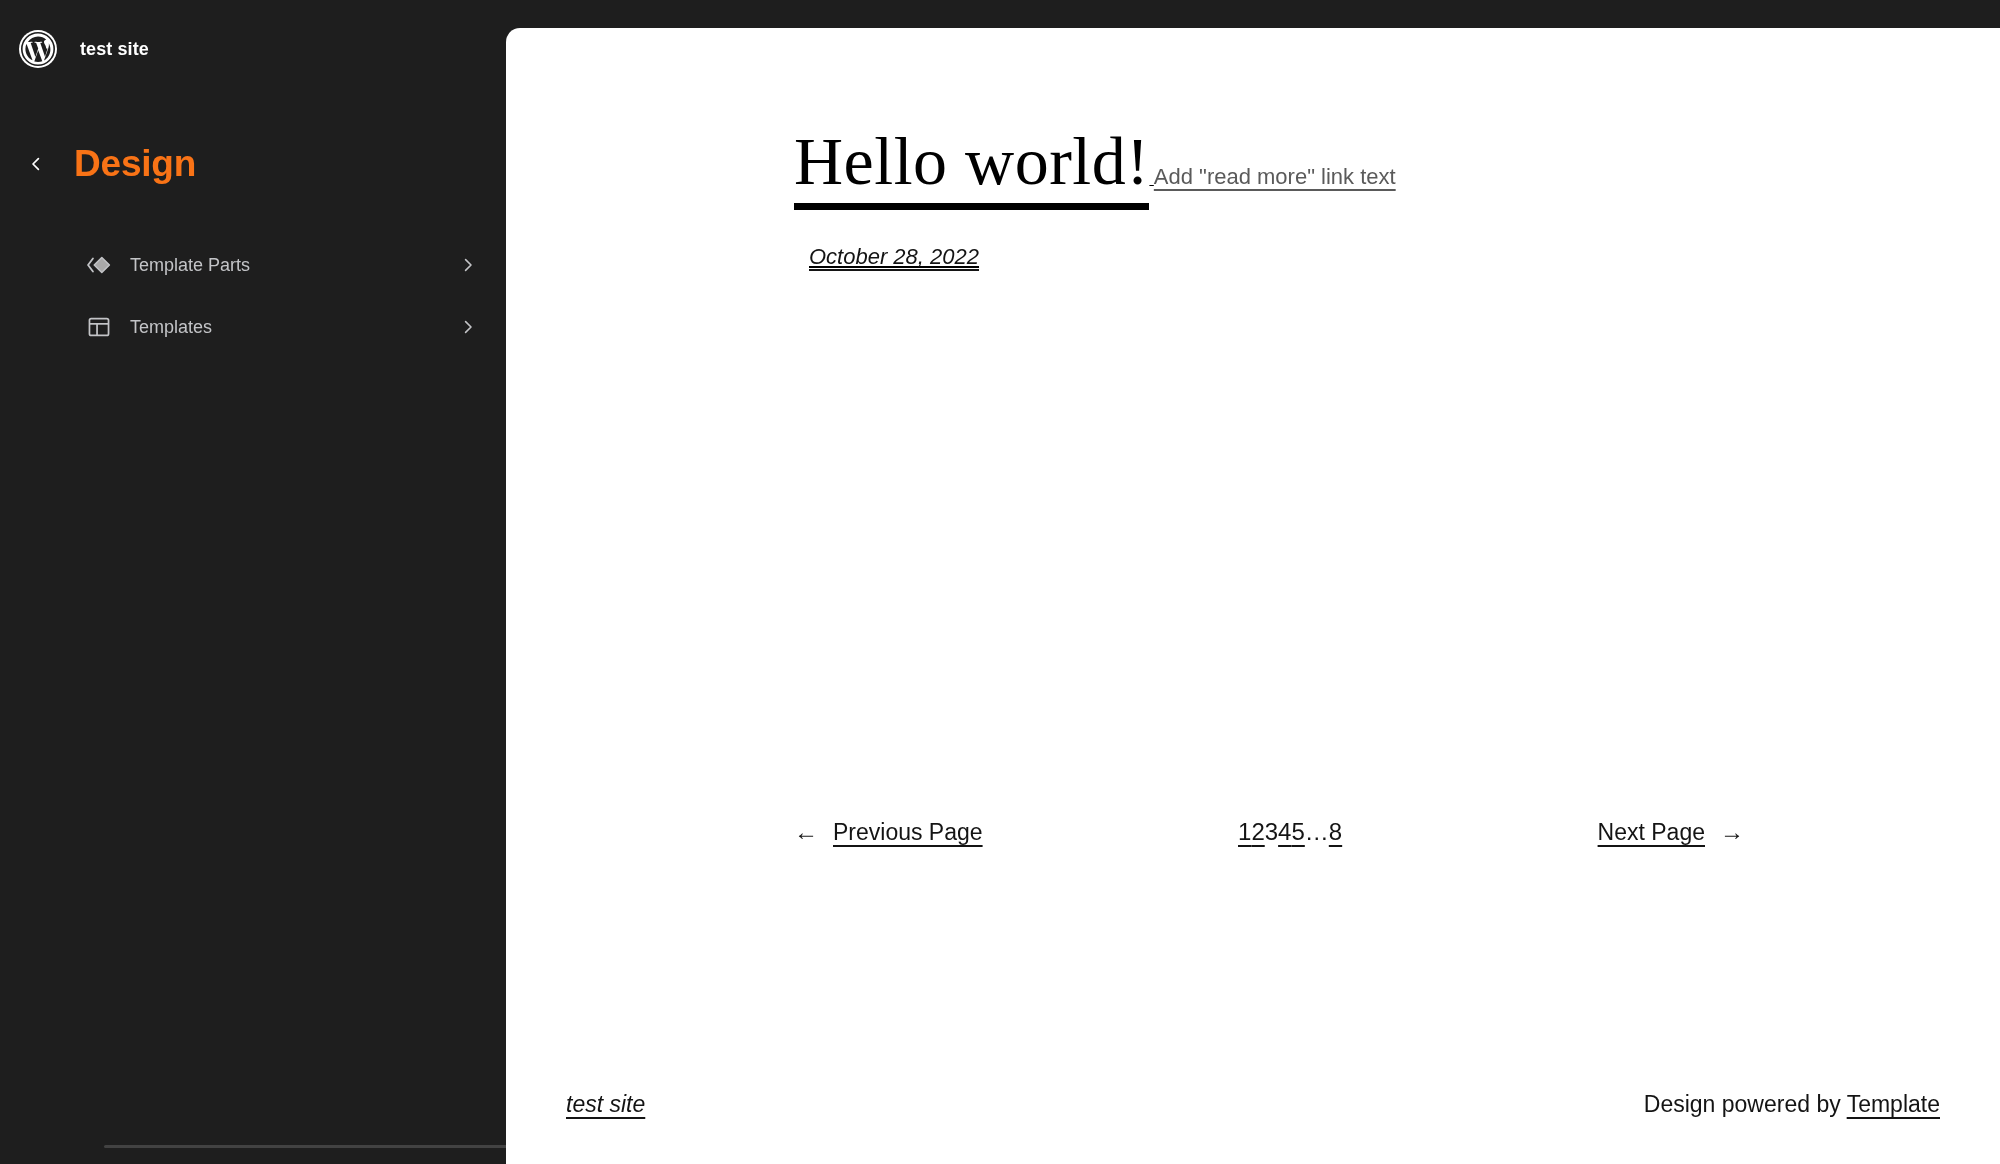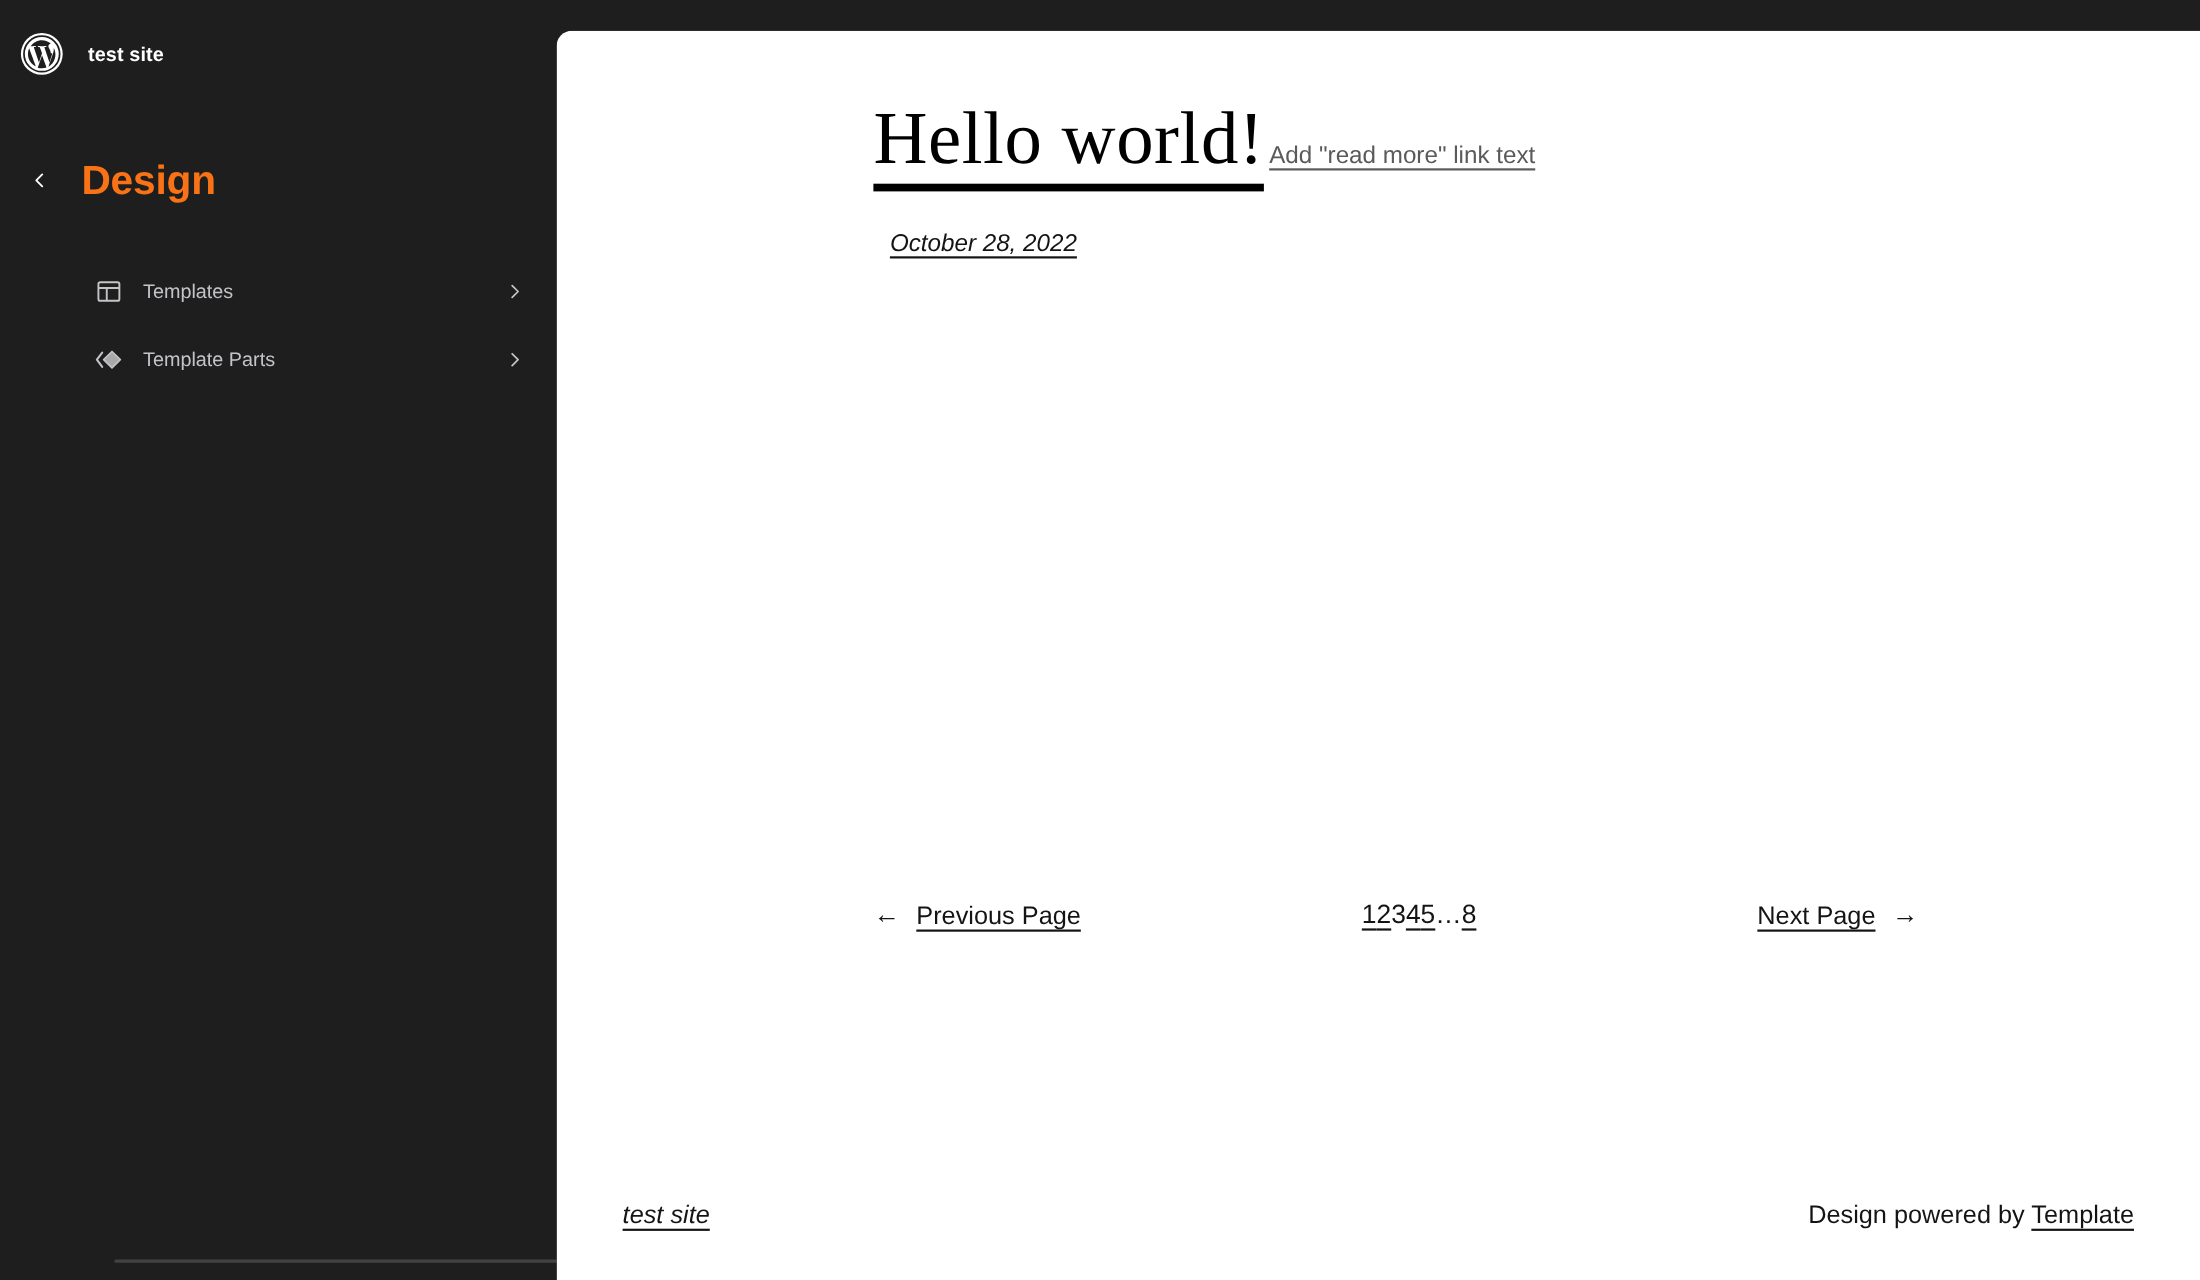--- a/index.html
+++ b/index.html
@@ -165,21 +165,22 @@
   .post-area {
     position: absolute;
     left: 0;
     top: 0;
     width: 1494px;
   }
 
   .post-inner {
     width: 830px;
     margin-left: 288px;
-    padding-top: 62px;
+    padding-top: 98px;
+    text-decoration: underline;
   }
 
   .post-title {
     font-family: "Liberation Serif", "DejaVu Serif", serif;
     font-size: 68px;
     font-weight: 400;
     line-height: 1.05;
     color: #000000;
     display: inline-block;
     letter-spacing: .5px;
@@ -350,44 +351,44 @@
       </span>
       <h1 class="panel-title">Design</h1>
     </div>
 
 
     <ul class="nav-list">
 
       <li class="nav-item">
         <span class="nav-icon">
           <svg viewBox="0 0 24 24" width="26" height="26" aria-hidden="true">
+            <path d="M6.4 6 1.9 12l4.5 6" fill="none" stroke="#c3c4c7" stroke-width="1.7" stroke-linecap="round" stroke-linejoin="round"></path>
+            <path d="M14.6 5.1 21.6 12l-7 6.9L7.6 12z" fill="#a9a9a9" stroke="#c3c4c7" stroke-width="1.4" stroke-linejoin="round"></path>
+          </svg>
+        </span>
+        <span class="nav-label">Template Parts</span>
+        <svg class="nav-chev" viewBox="0 0 16 16" aria-hidden="true">
+          <path d="M5.6 2.6 11 8l-5.4 5.4" fill="none" stroke="#c3c4c7" stroke-width="1.6" stroke-linecap="round" stroke-linejoin="round"></path>
+        </svg>
+      </li>
+
+      <li class="nav-item">
+        <span class="nav-icon">
+          <svg viewBox="0 0 24 24" width="26" height="26" aria-hidden="true">
             <rect x="3.2" y="4.2" width="17.6" height="15.6" rx="1.6" fill="none" stroke="#c3c4c7" stroke-width="1.6"></rect>
             <line x1="3.2" y1="9.1" x2="20.8" y2="9.1" stroke="#c3c4c7" stroke-width="1.6"></line>
             <line x1="10.2" y1="9.1" x2="10.2" y2="19.8" stroke="#c3c4c7" stroke-width="1.6"></line>
           </svg>
         </span>
         <span class="nav-label">Templates</span>
         <svg class="nav-chev" viewBox="0 0 16 16" aria-hidden="true">
           <path d="M5.6 2.6 11 8l-5.4 5.4" fill="none" stroke="#c3c4c7" stroke-width="1.6" stroke-linecap="round" stroke-linejoin="round"></path>
         </svg>
       </li>
 
-      <li class="nav-item">
-        <span class="nav-icon">
-          <svg viewBox="0 0 24 24" width="26" height="26" aria-hidden="true">
-            <path d="M6.4 6 1.9 12l4.5 6" fill="none" stroke="#c3c4c7" stroke-width="1.7" stroke-linecap="round" stroke-linejoin="round"></path>
-            <path d="M14.6 5.1 21.6 12l-7 6.9L7.6 12z" fill="#a9a9a9" stroke="#c3c4c7" stroke-width="1.4" stroke-linejoin="round"></path>
-          </svg>
-        </span>
-        <span class="nav-label">Template Parts</span>
-        <svg class="nav-chev" viewBox="0 0 16 16" aria-hidden="true">
-          <path d="M5.6 2.6 11 8l-5.4 5.4" fill="none" stroke="#c3c4c7" stroke-width="1.6" stroke-linecap="round" stroke-linejoin="round"></path>
-        </svg>
-      </li>
-
     </ul>
 
     <div class="sidebar-scroll-rail"></div>
   </aside>
 
   <div class="canvas-wrap">
     <div class="canvas">
 
       <div class="post-area">
         <div class="post-inner">

